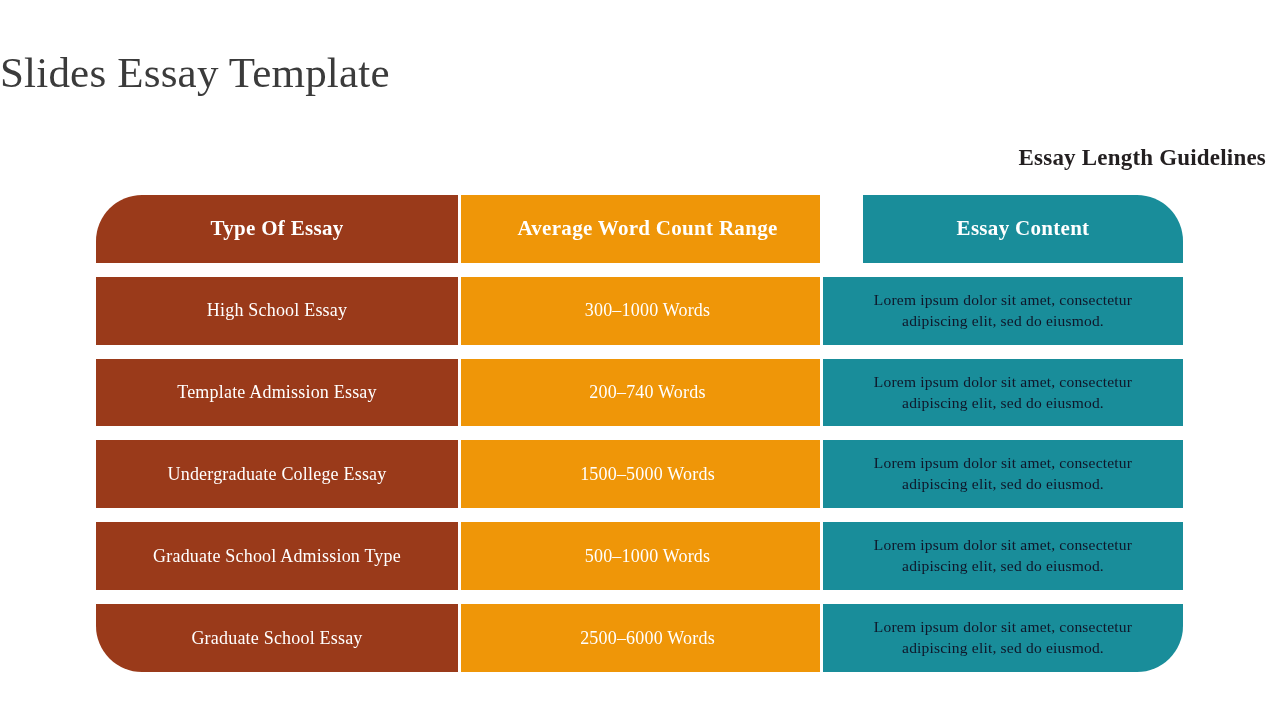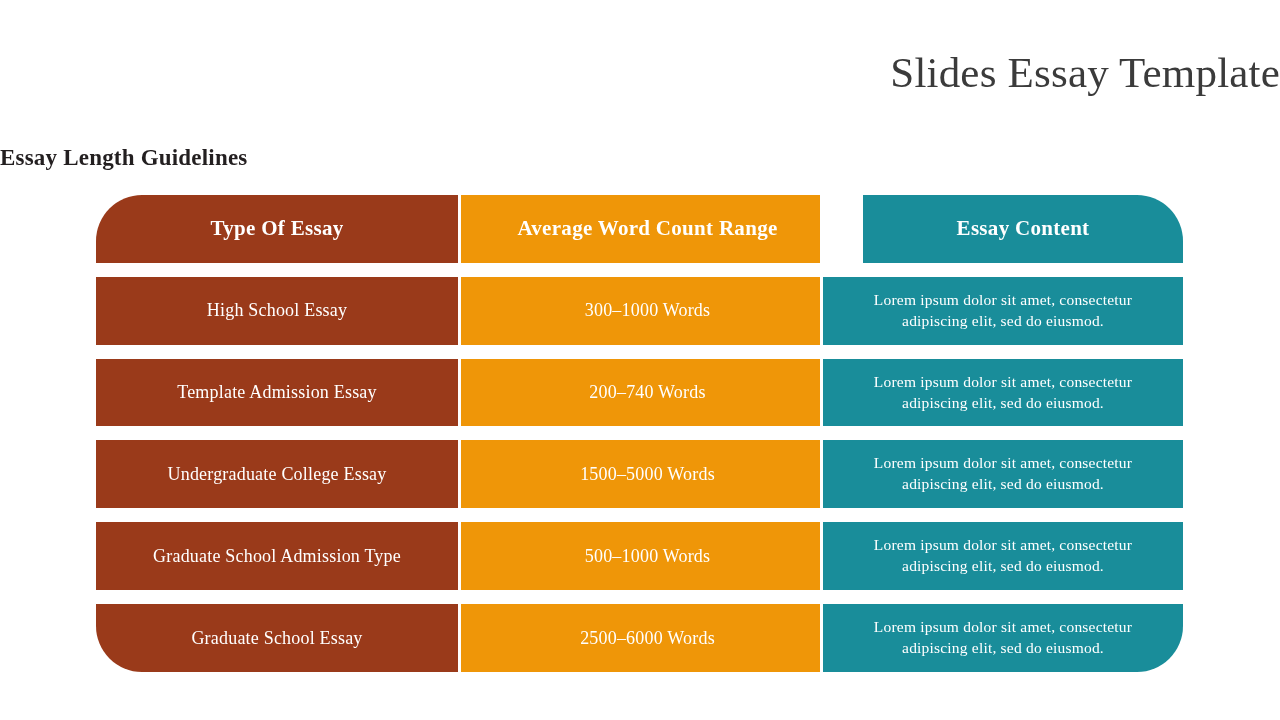--- a/index.html
+++ b/index.html
@@ -21,40 +21,41 @@
     height: 720px;
     background: #ffffff;
   }
 
   
   .slide-title {
     position: absolute;
     top: 48px;
     left: 0;
     width: 1280px;
-    text-align: right;
+    text-align: left;
     font-family: "Liberation Serif", "DejaVu Serif", serif;
     font-size: 43px;
     font-weight: 400;
     color: #3b3b3b;
     letter-spacing: 0.2px;
     line-height: 1.15;
   }
 
   .slide-subtitle {
     position: absolute;
     top: 145px;
     left: 0;
     width: 1237px;
-    text-align: left;
+    text-align: right;
     font-family: "Liberation Serif", "DejaVu Serif", serif;
     font-size: 23px;
     font-weight: 700;
     color: #231f20;
     letter-spacing: 0.2px;
+    padding-left: 29px;
   }
 
   
   .table-wrap {
     position: absolute;
     left: 96px;
     top: 195px;
     width: 1087px;
     height: 477px;
     display: flex;
@@ -104,21 +105,21 @@
   
   .col-type .cell:first-child    { border-top-left-radius: 46px; }
   .col-type .cell:last-child     { border-bottom-left-radius: 46px; }
   .col-content .cell:first-child { border-top-right-radius: 46px; margin-left: 40px; }
   .col-content .cell:last-child  { border-bottom-right-radius: 46px; }
 
   
   .content-text {
     font-size: 15.5px;
     line-height: 1.35;
-    color: #ffffff;
+    color: #0f172a;
     max-width: 300px;
     display: block;
   }
 </style>
 </head>
 <body>
 
 <div class="slide">
 
   <div class="slide-title">Slides Essay Template</div>

